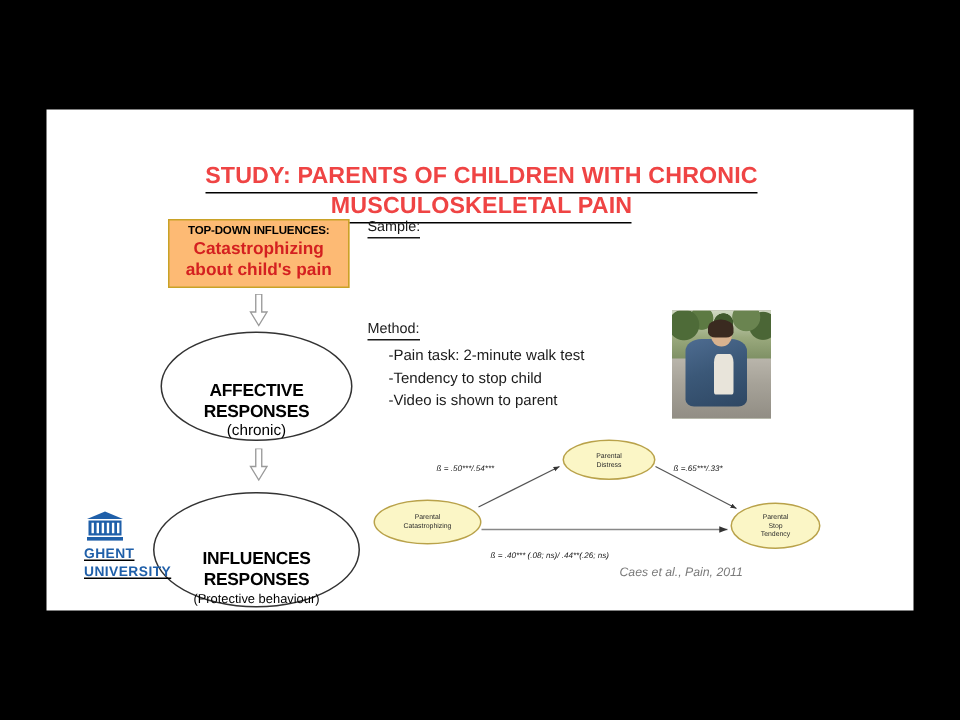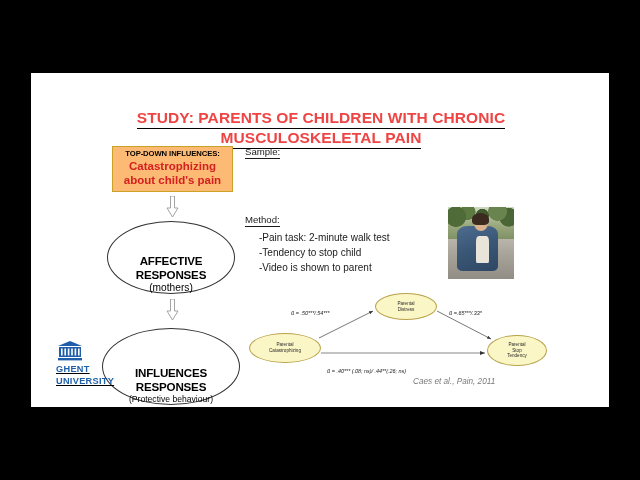--- a/index.html
+++ b/index.html
@@ -250,21 +250,21 @@
       <div class="red">about child's pain</div>
     </div>
 
     <svg class="darrow" style="left:135px; top:123px;" viewBox="0 0 13 22">
       <polygon points="4.5,0 8.5,0 8.5,12 12,12 6.5,21 1,12 4.5,12" fill="#ffffff" stroke="#9a9a9a" stroke-width="0.9"></polygon>
     </svg>
 
     <div id="ell-affective" class="flowell">
       <div class="big">AFFECTIVE</div>
       <div class="big">RESPONSES</div>
-      <div class="sub">(mothers)</div>
+      <div class="sub">(chronic)</div>
     </div>
 
     <svg class="darrow" style="left:135px; top:226px;" viewBox="0 0 13 22">
       <polygon points="4.5,0 8.5,0 8.5,12 12,12 6.5,21 1,12 4.5,12" fill="#ffffff" stroke="#9a9a9a" stroke-width="0.9"></polygon>
     </svg>
 
     <div id="ell-behaviour" class="flowell">
       <div class="big">INFLUENCES</div>
       <div class="big">RESPONSES</div>
       <div class="sub">(Protective behaviour)</div>

